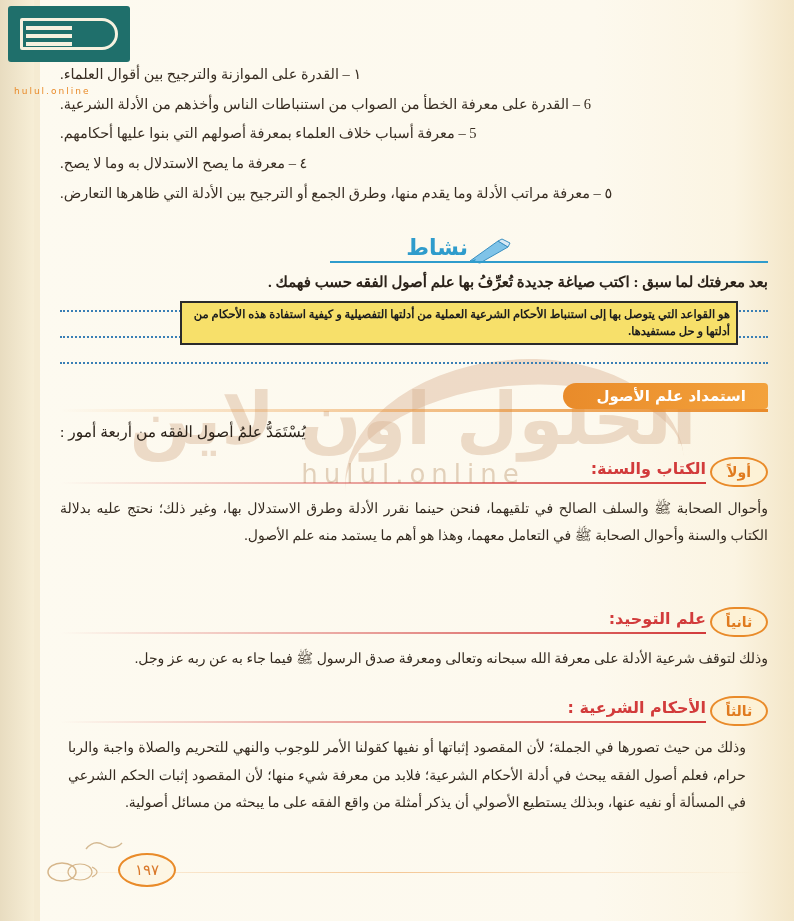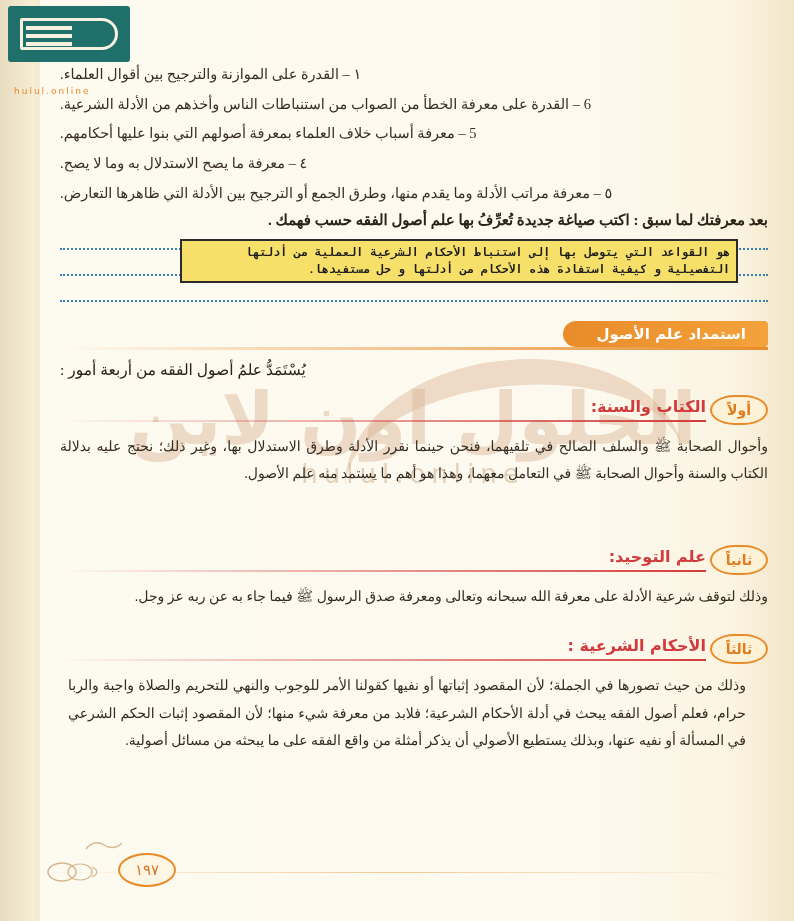--- a/index.html
+++ b/index.html
@@ -112,21 +112,21 @@
     border-bottom:2px dotted #3a7fb5;height:1px;
   }
   .dots.d1{top:8px;}
   .dots.d2{top:34px;}
   .dots.d3{top:60px;}
   .answer-box{
     position:absolute;right:30px;left:120px;top:0px;
     border:2px solid #2b2b2b;background:#f7e06a;
     padding:3px 6px;font-size:11.5px;line-height:1.5;
     text-align:right;color:#1c1c1c;font-weight:bold;
-    font-family:Liberation Mono, monospace;
+    font-family:Liberation Serif, serif;
   }
   .section-banner{
     margin-top:18px;position:relative;height:30px;
   }
   .banner-pill{
     position:absolute;right:0;top:0;height:26px;
     padding:0 22px 0 34px;
     background:linear-gradient(to left,#f3a23c,#e98b2a);
     color:#fff;font-size:15px;font-weight:bold;
     line-height:26px;border-radius:13px 4px 4px 13px;
@@ -212,20 +212,29 @@
   <div class="content">
 
     <ol class="numbered">
       <li>١ – القدرة على الموازنة والترجيح بين أقوال العلماء.</li>
       <li>6 – القدرة على معرفة الخطأ من الصواب من استنباطات الناس وأخذهم من الأدلة الشرعية.</li>
       <li>5 – معرفة أسباب خلاف العلماء بمعرفة أصولهم التي بنوا عليها أحكامهم.</li>
       <li>٤ – معرفة ما يصح الاستدلال به وما لا يصح.</li>
       <li>٥ – معرفة مراتب الأدلة وما يقدم منها، وطرق الجمع أو الترجيح بين الأدلة التي ظاهرها التعارض.</li>
     </ol>
 
+    <div class="activity">
+      <div class="activity-title">نشاط</div>
+      <svg class="pen" viewBox="0 0 44 28">
+        <path d="M2 24 L30 4 L40 10 L12 26 Z" fill="#7fc3e8" stroke="#3a8fc0" stroke-width="1"></path>
+        <path d="M30 4 L40 10 L42 6 L34 2 Z" fill="#d9e9f4" stroke="#3a8fc0" stroke-width="1"></path>
+        <path d="M2 24 L8 22 L6 26 Z" fill="#2f9ccc"></path>
+      </svg>
+      <div class="activity-line"></div>
+    </div>
 
     <div class="activity-text">بعد معرفتك لما سبق : اكتب صياغة جديدة تُعرِّفُ بها علم أصول الفقه حسب فهمك .</div>
 
     <div class="dots-row">
       <div class="dots d1"></div>
       <div class="dots d2"></div>
       <div class="dots d3"></div>
       <div class="answer-box">هو القواعد التي يتوصل بها إلى استنباط الأحكام الشرعية العملية من أدلتها التفصيلية و كيفية استفادة هذه الأحكام من أدلتها و حل مستفيدها.</div>
     </div>
 

